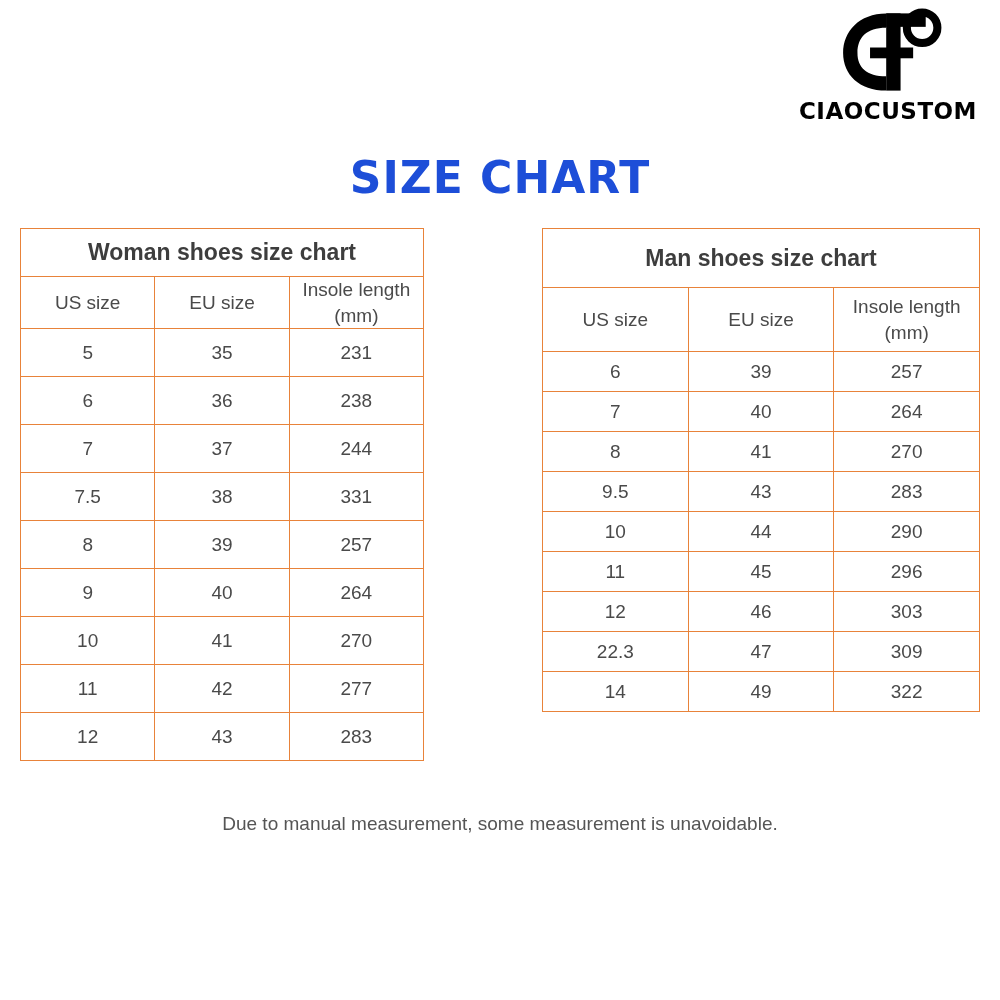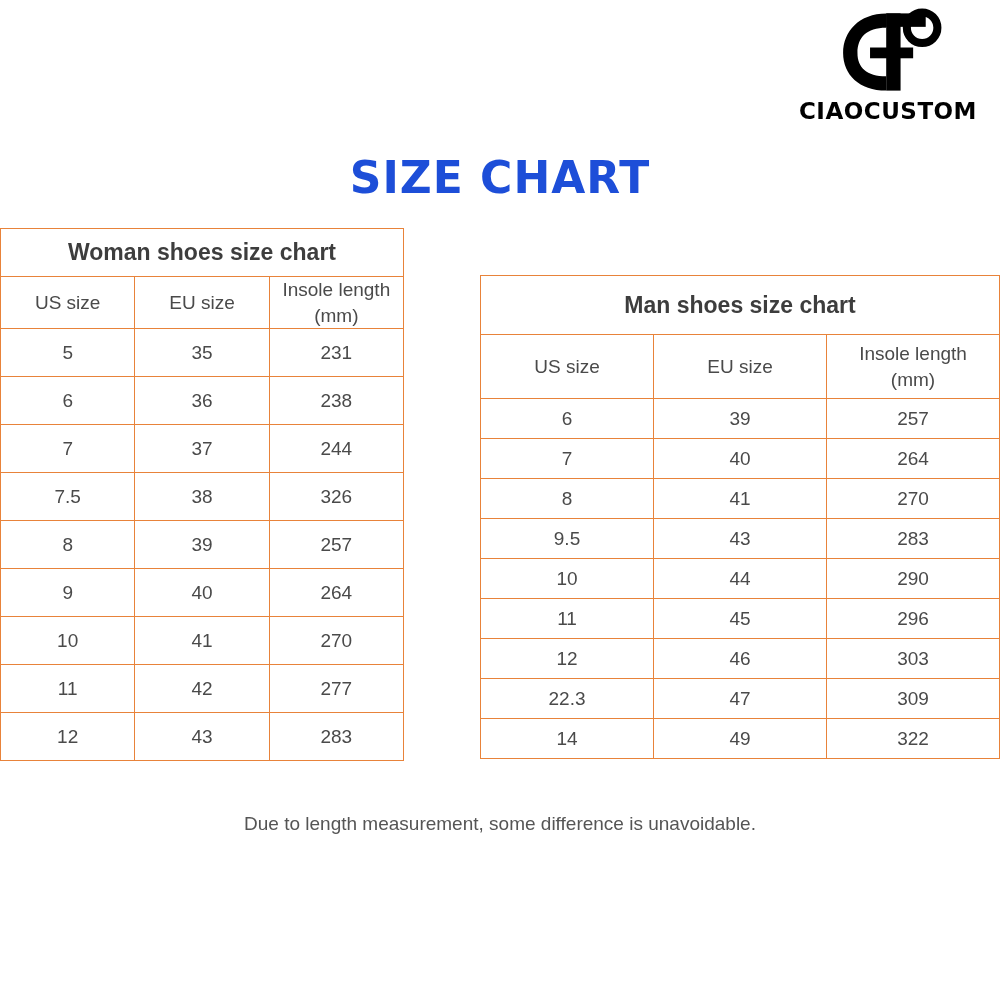--- a/index.html
+++ b/index.html
@@ -55,29 +55,28 @@
   }
 
   
   .tables {
     position: absolute;
     top: 228px;
     left: 0;
     width: 1000px;
     display: flex;
     justify-content: space-between;
-    padding: 0 0;
+    padding: 0 20px;
     box-sizing: border-box;
   }
   .table-block {
     width: 404px;
   }
   .table-block.man {
-    width: 520px;
-    margin-top: 47px;
+    width: 438px;
   }
   table {
     width: 100%;
     border-collapse: collapse;
     table-layout: fixed;
   }
   td, th {
     border: 1px solid #e8833a;
     text-align: center;
     color: #4a4a4a;
@@ -170,21 +169,21 @@
           <td>238</td>
         </tr>
         <tr>
           <td>7</td>
           <td>37</td>
           <td>244</td>
         </tr>
         <tr>
           <td>7.5</td>
           <td>38</td>
-          <td>326</td>
+          <td>331</td>
         </tr>
         <tr>
           <td>8</td>
           <td>39</td>
           <td>257</td>
         </tr>
         <tr>
           <td>9</td>
           <td>40</td>
           <td>264</td>
@@ -267,14 +266,14 @@
           <td>49</td>
           <td>322</td>
         </tr>
       </tbody>
     </table>
   </div>
 
 </div>
 
 <div class="footnote">
-  <div>Due to length measurement, some difference is unavoidable.</div>
+  <div>Due to manual measurement, some measurement is unavoidable.</div>
 </div>
 
 </body></html>

